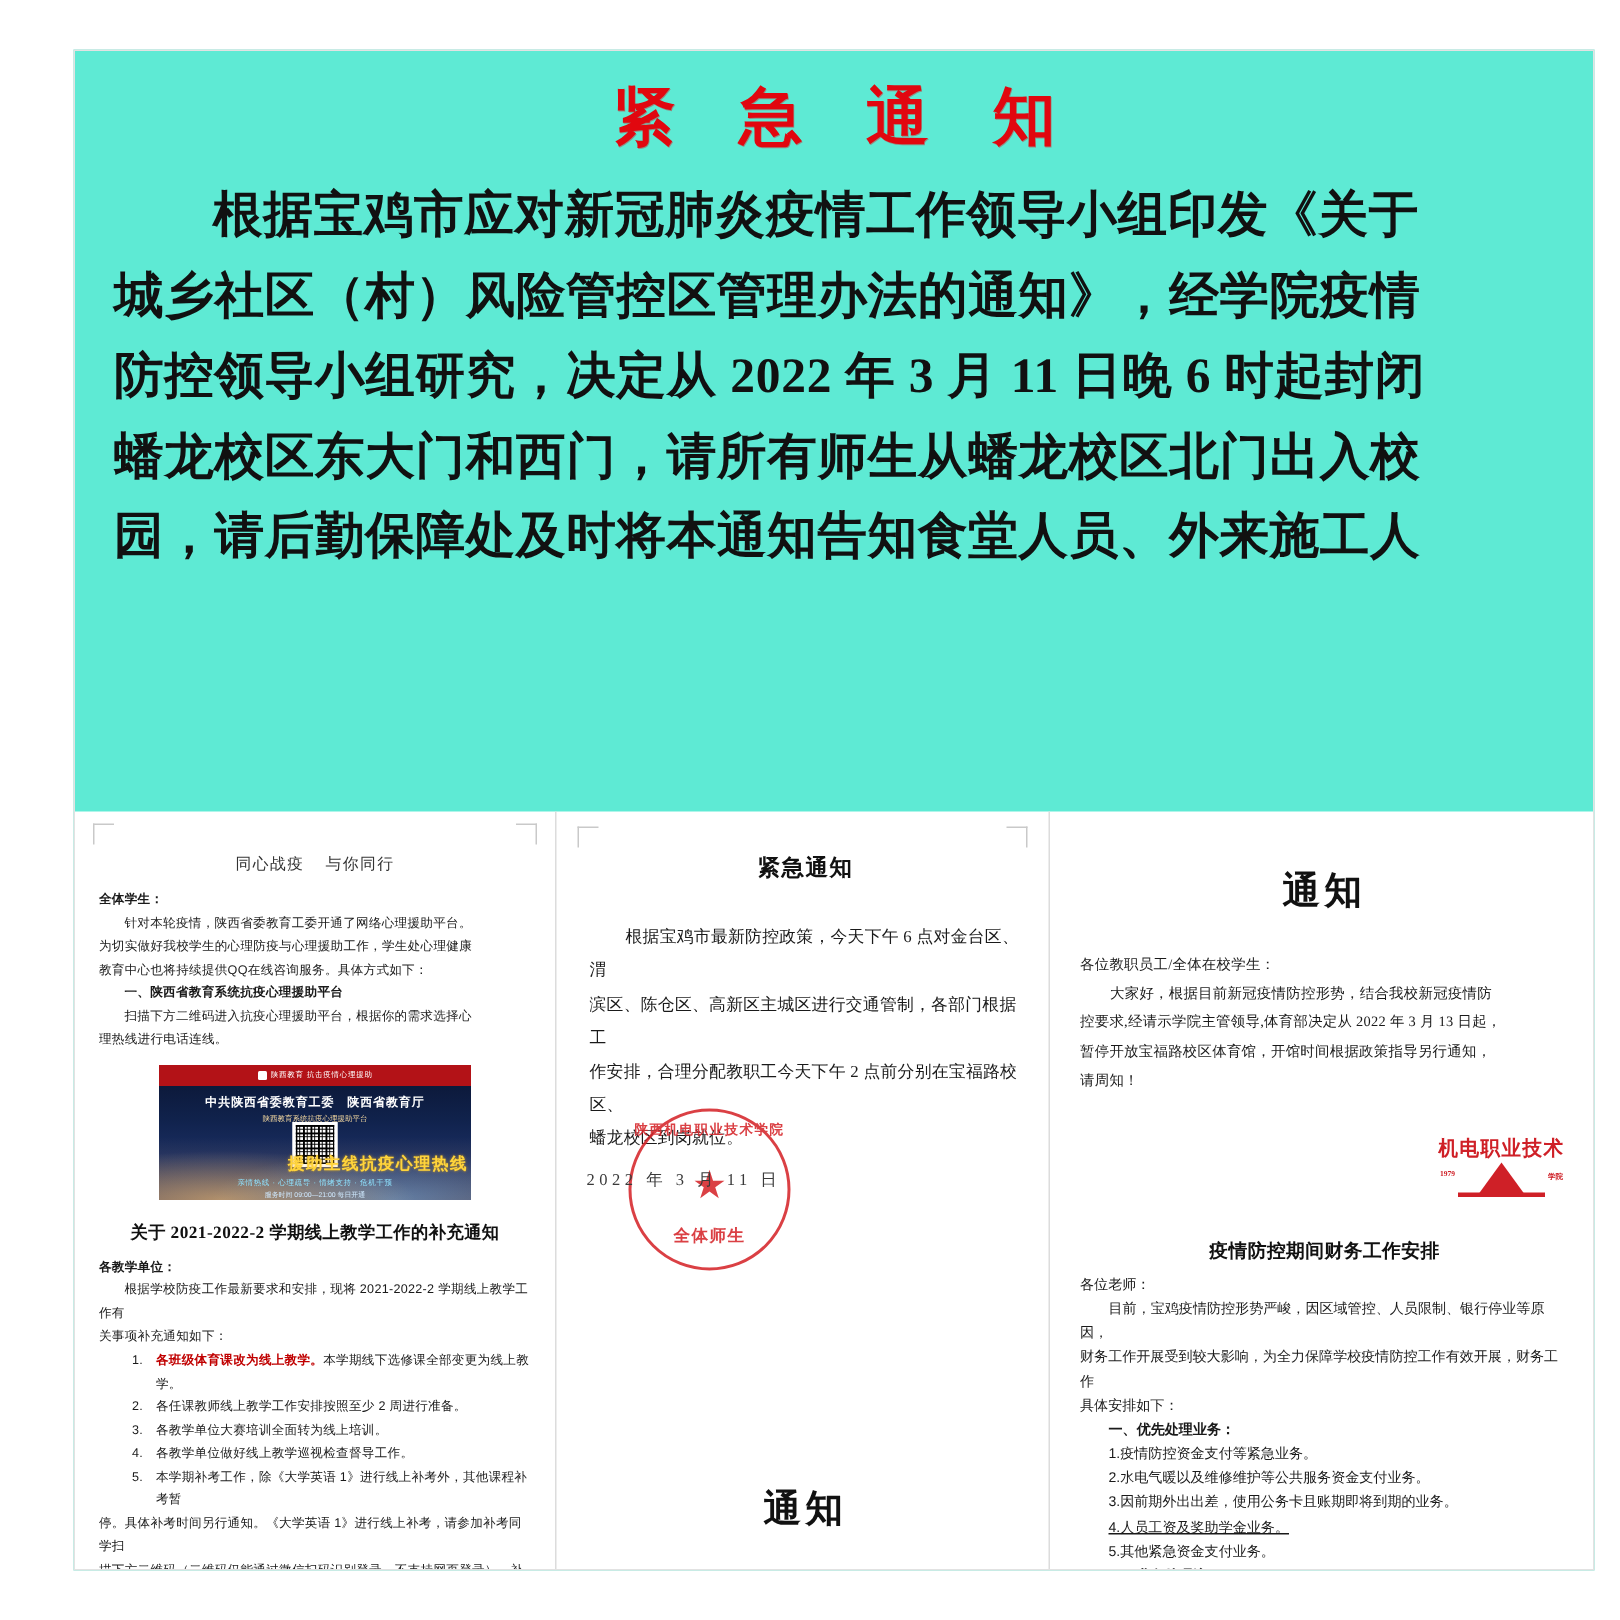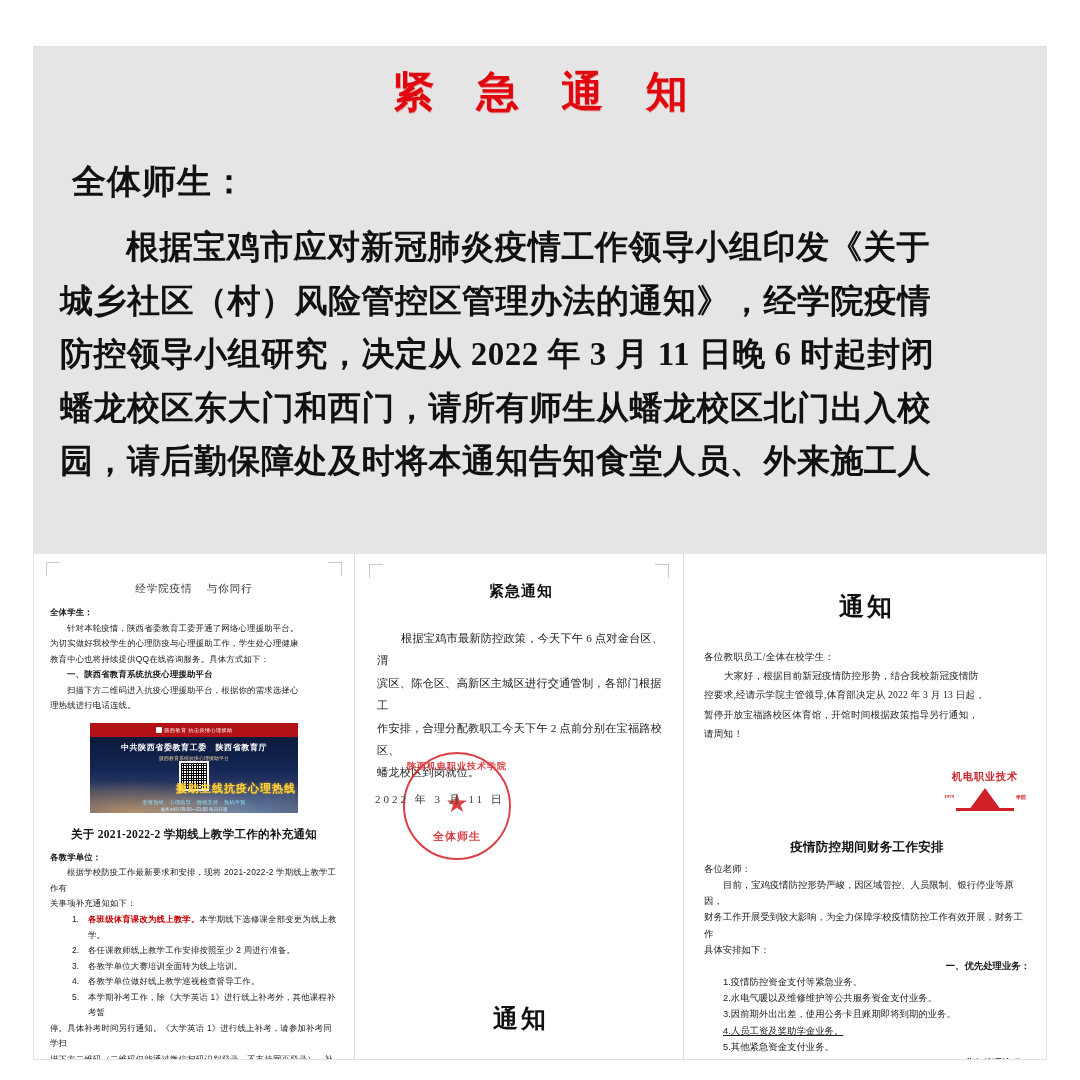--- a/index.html
+++ b/index.html
@@ -9,29 +9,28 @@
   }
   body {
     width: 1080px;
     height: 1080px;
     font-family: "Liberation Serif", "DejaVu Serif", serif;
     overflow: hidden;
   }
 
   #page {
     position: absolute;
-    left: 33px;
+    left: 49px;
     top: 33px;
     width: 1014px;
     height: 1014px;
-    background: #e5e5e5;
+    background: #5eead4;
     border: 1px solid #e2e2e2;
     box-sizing: border-box;
     overflow: hidden;
-    margin-top: 13px;
   }
 
   
   .top-notice {
     padding: 0 26px;
   }
   .main-title {
     text-align: center;
     color: #e1070f;
     font-weight: 700;
@@ -244,21 +243,21 @@
     letter-spacing:.2px;
   }
   .r-body.ind { text-indent: 20px; }
 
   .logo {
     position:absolute; right: 18px; top: 214px;
     width: 86px; height: 60px; color:#cf2027;
   }
   .logo-arc {
     position:absolute; top:2px; left:0; right:0; text-align:center;
-    font-size: 10px; font-weight:700; letter-spacing:1px;
+    font-size: 13px; font-weight:700; letter-spacing:1px;
     transform: scaleY(1.05);
   }
   .logo-mtn {
     position:absolute; left:50%; top:20px; transform:translateX(-50%);
     width:0; height:0;
     border-left: 16px solid transparent;
     border-right: 16px solid transparent;
     border-bottom: 22px solid #cf2027;
   }
   .logo-base {
@@ -272,49 +271,48 @@
   .logo-side-r { right: 2px; }
 
   .r-doc2-title {
     text-align:center; font-weight:700; font-size: 12.5px; color:#111;
     margin: 10px 0 5px 0; letter-spacing:.3px;
   }
   .r-small {
     font-size: 9.4px; line-height: 1.72; color:#1a1a1a; margin:0;
     font-family:"Liberation Sans","DejaVu Sans",sans-serif;
   }
-  .r-small.b { font-weight:700;text-align:right; }
+  .r-small.b { font-weight:700; }
   .r-small.ind { text-indent: 19px; }
   .r-small.u { text-decoration: underline; }
 </style>
 </head>
 <body>
 
 <div id="page">
 
   <div class="top-notice">
     <div class="main-title">紧 急 通 知</div>
-    <div class="salutation">全体师生：</div>
     <div class="body-block">
       <p class="body-line indent">根据宝鸡市应对新冠肺炎疫情工作领导小组印发《关于</p>
       <p class="body-line">城乡社区（村）风险管控区管理办法的通知》，经学院疫情</p>
       <p class="body-line">防控领导小组研究，决定从 2022 年 3 月 11 日晚 6 时起封闭</p>
       <p class="body-line">蟠龙校区东大门和西门，请所有师生从蟠龙校区北门出入校</p>
       <p class="body-line">园，请后勤保障处及时将本通知告知食堂人员、外来施工人</p>
     </div>
   </div>
 
   <div class="strip">
 
     <div class="col col-left">
       <div class="crop tl" style="left:12px;top:8px;"></div>
       <div class="crop tr" style="right:12px;top:8px;"></div>
 
       <div class="l-head">
-        <span>经学院疫情</span><span class="gap"></span><span>与你同行</span>
+        <span>同心战疫</span><span class="gap"></span><span>与你同行</span>
       </div>
 
       <p class="tiny b">全体学生：</p>
       <p class="tiny ind">针对本轮疫情，陕西省委教育工委开通了网络心理援助平台。</p>
       <p class="tiny">为切实做好我校学生的心理防疫与心理援助工作，学生处心理健康</p>
       <p class="tiny">教育中心也将持续提供QQ在线咨询服务。具体方式如下：</p>
       <p class="tiny b ind">一、陕西省教育系统抗疫心理援助平台</p>
       <p class="tiny ind">扫描下方二维码进入抗疫心理援助平台，根据你的需求选择心</p>
       <p class="tiny">理热线进行电话连线。</p>
 

